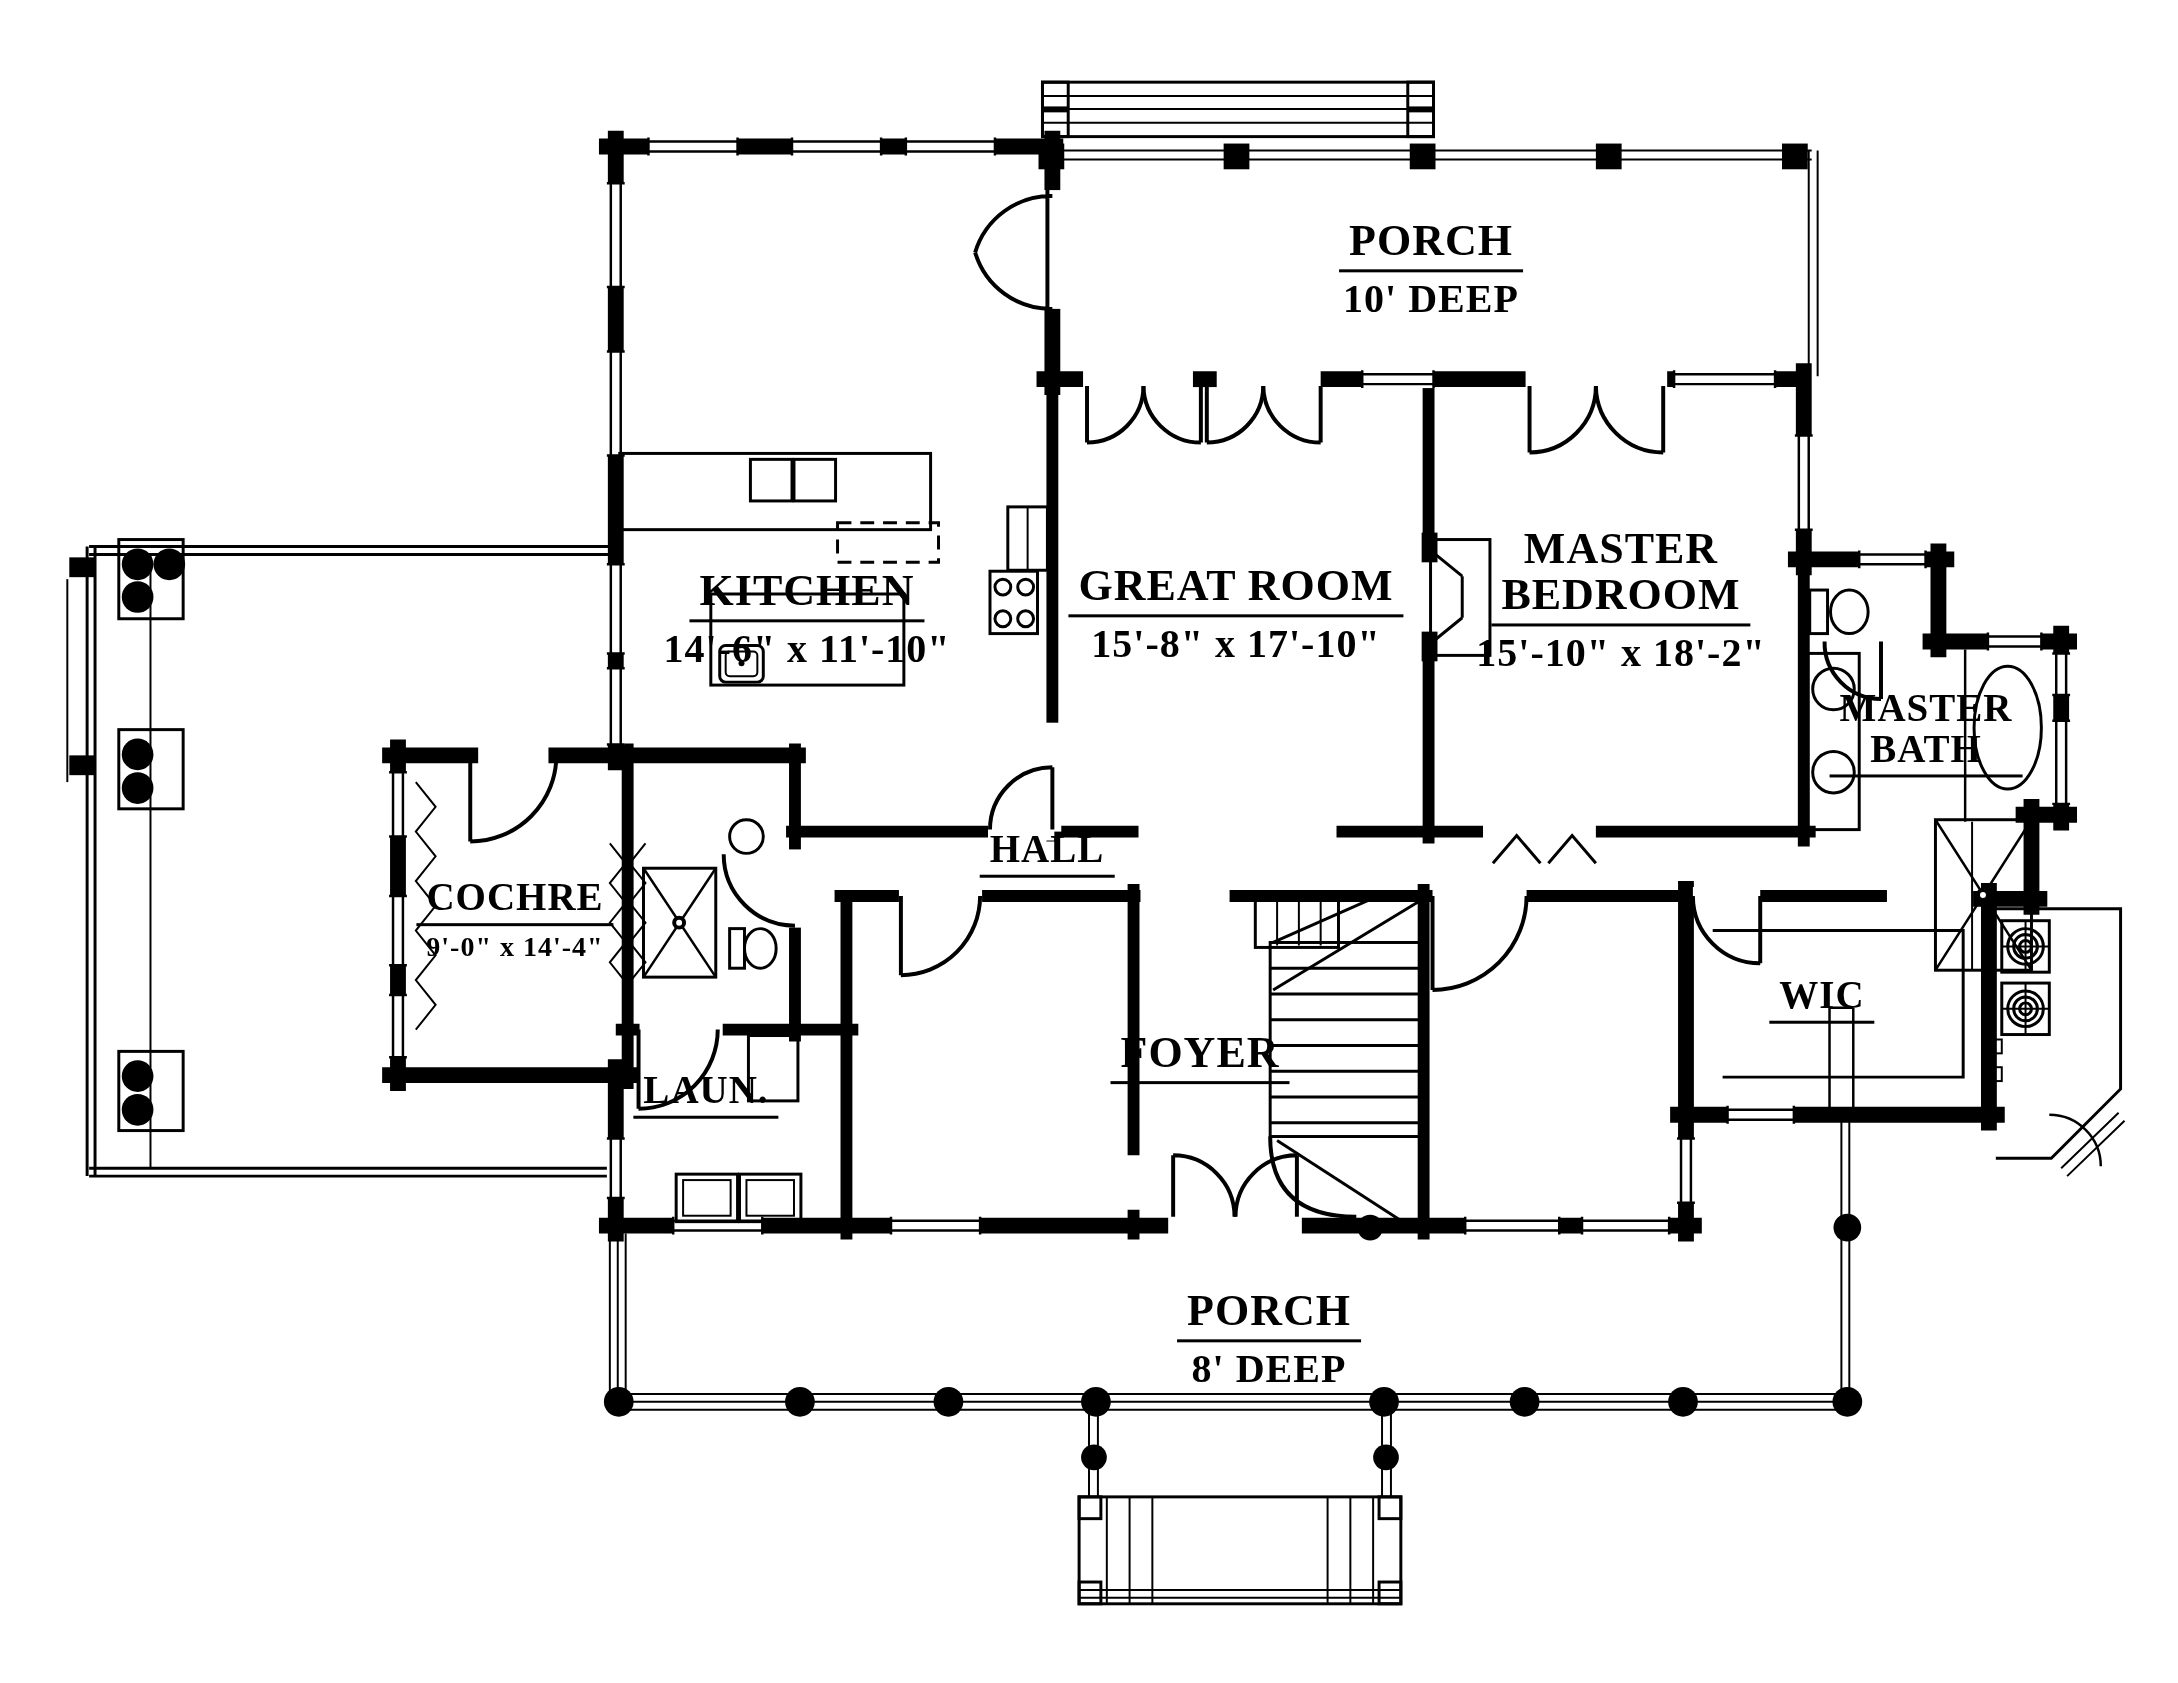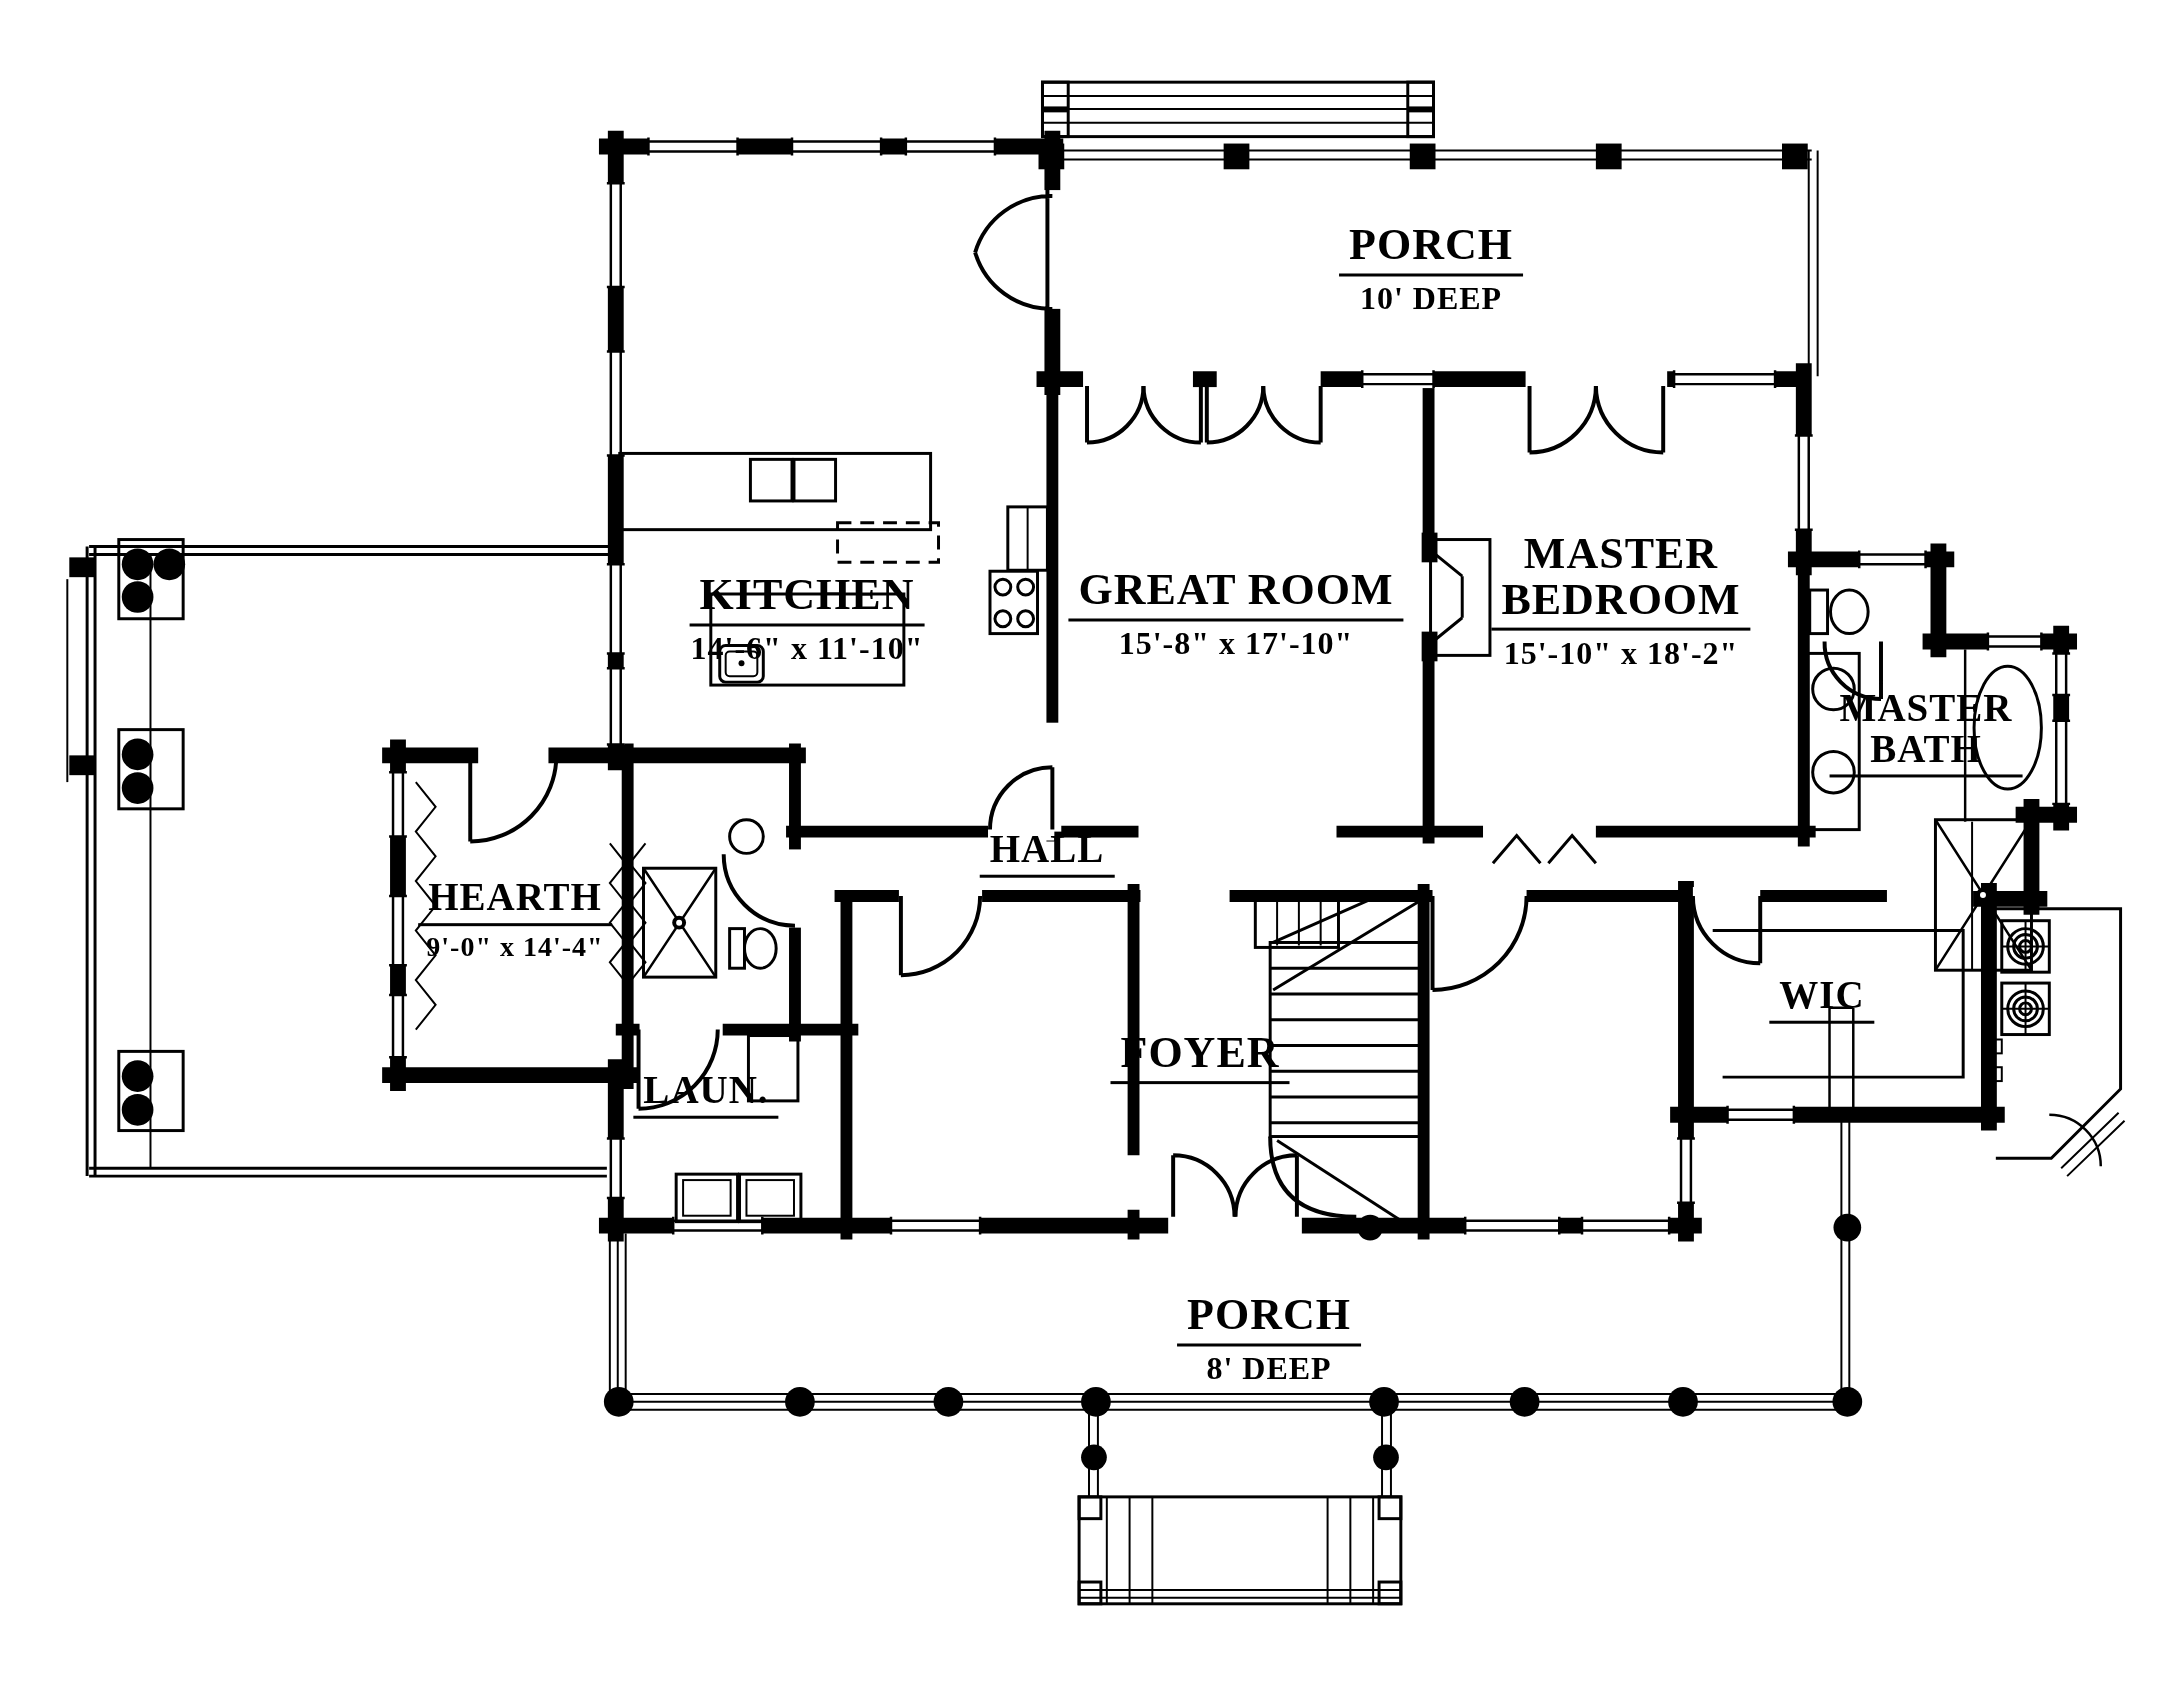--- a/index.html
+++ b/index.html
@@ -6,21 +6,21 @@
   #canvas{position:relative;width:2178px;height:1683px;background:#ffffff;overflow:hidden;
           font-family:"Liberation Serif", serif;}
   #plan-svg{position:absolute;left:0;top:0;}
   #labels{position:absolute;left:0;top:0;width:100%;height:100%;}
   .room-label{position:absolute;transform:translate(-50%,-50%);text-align:center;color:#000;
               white-space:pre-line;line-height:1.04;}
   .room-name{display:inline-block;font-weight:bold;letter-spacing:1px;
              border-bottom:3px solid #000;padding:0 10px 5px 10px;}
   .room-dims{font-weight:bold;margin-top:6px;letter-spacing:1px;}
   .lg .room-name{font-size:44px;}
-  .lg .room-dims{font-size:32px;}
+  .lg .room-dims{font-size:40px;}
   .md .room-name{font-size:39px;}
   .md .room-dims{font-size:28px;}
 </style>
 </head>
 <body>
 
 <div id="canvas">
 <svg id="plan-svg" width="2178" height="1683" viewBox="0 0 2200 1700" xmlns="http://www.w3.org/2000/svg">
 
   <g stroke="#000" fill="none" stroke-width="3">
@@ -337,21 +337,21 @@
 </svg>
 
 <div id="labels">
       <div class="room-label lg" style="left: 1431px; top: 269px;"><div class="room-name">PORCH</div><div class="room-dims">10' DEEP</div></div>
       <div class="room-label lg" style="left: 807px; top: 602px; margin-top: 17px;"><div class="room-name">KITCHEN</div><div class="room-dims">14'-6" x 11'-10"</div></div>
       <div class="room-label lg" style="left: 1236px; top: 614px;"><div class="room-name">GREAT ROOM</div><div class="room-dims">15'-8" x 17'-10"</div></div>
       <div class="room-label lg" style="left: 1621px; top: 600px;"><div class="room-name">MASTER
 BEDROOM</div><div class="room-dims">15'-10" x 18'-2"</div></div>
       <div class="room-label md" style="left: 1926px; top: 733px;"><div class="room-name">MASTER
 BATH</div></div>
-      <div class="room-label md" style="left: 515px; top: 919px;"><div class="room-name">HEARTH</div><div class="room-dims">9'-0" x 14'-4"</div></div>
+      <div class="room-label md" style="left: 515px; top: 919px;"><div class="room-name">COCHRE</div><div class="room-dims">9'-0" x 14'-4"</div></div>
       <div class="room-label md" style="left: 1047px; top: 853px;"><div class="room-name">HALL</div></div>
       <div class="room-label lg" style="left: 1200px; top: 1057px;"><div class="room-name">FOYER</div></div>
       <div class="room-label md" style="left: 1822px; top: 975px; margin-top: 24px;"><div class="room-name">WIC</div></div>
       <div class="room-label md" style="left: 706px; top: 1094px;"><div class="room-name">LAUN.</div></div>
       <div class="room-label lg" style="left: 1269px; top: 1339px;"><div class="room-name">PORCH</div><div class="room-dims">8' DEEP</div></div>
     </div>
 </div>
 
 
 </body></html>

